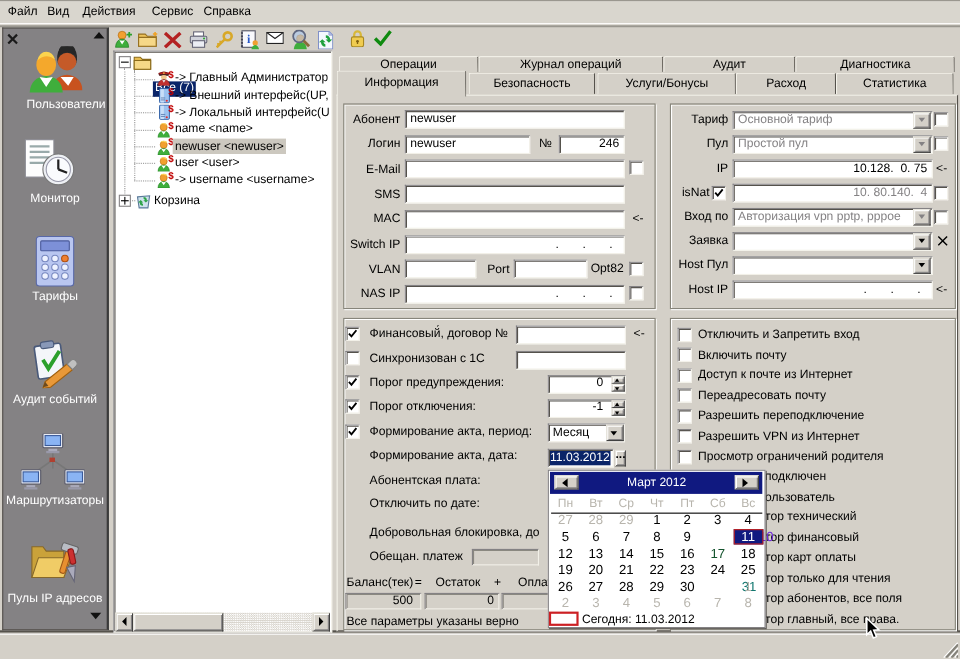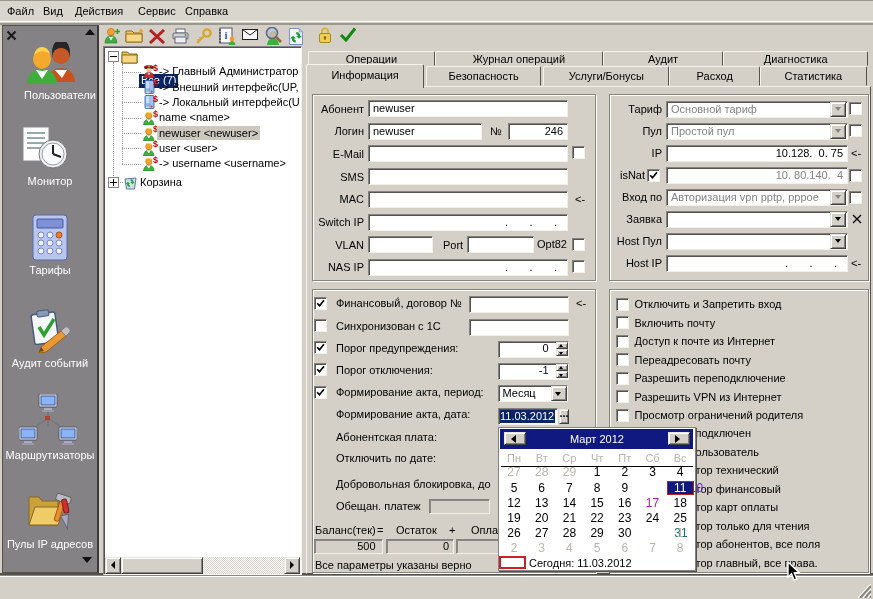--- a/index.html
+++ b/index.html
@@ -483,21 +483,21 @@
 <div class="txt ctr" style="left:583.1px;top:480.6px;width:28px;color:#000;z-index:52;font-size:12px;">8</div>
 <div class="txt ctr" style="left:610.8px;top:480.6px;width:28px;color:#000;z-index:52;font-size:12px;">9</div>
 <div class="txt ctr" style="left:638.5px;top:480.6px;width:28px;color:#6d28d9;z-index:52;font-size:12px;margin-left:44px;">10</div>
 <div class="a" style="left:666.5px;top:480.5px;width:27.5px;height:14.5px;background:#101980;border:1px solid #c02020;z-index:52;"></div>
 <div class="txt ctr" style="left:666.2px;top:480.6px;width:28px;color:#fff;z-index:53;font-size:12px;">11</div>
 <div class="txt ctr" style="left:500.0px;top:495.8px;width:28px;color:#000;z-index:52;font-size:12px;">12</div>
 <div class="txt ctr" style="left:527.7px;top:495.8px;width:28px;color:#000;z-index:52;font-size:12px;">13</div>
 <div class="txt ctr" style="left:555.4px;top:495.8px;width:28px;color:#000;z-index:52;font-size:12px;">14</div>
 <div class="txt ctr" style="left:583.1px;top:495.8px;width:28px;color:#000;z-index:52;font-size:12px;">15</div>
 <div class="txt ctr" style="left:610.8px;top:495.8px;width:28px;color:#000;z-index:52;font-size:12px;">16</div>
-<div class="txt ctr" style="left:638.5px;top:495.8px;width:28px;color:#a21caf;z-index:52;font-size:12px;">17</div>
+<div class="txt ctr" style="left:638.5px;top:495.8px;width:28px;color:#14532d;z-index:52;font-size:12px;">17</div>
 <div class="txt ctr" style="left:666.2px;top:495.8px;width:28px;color:#000;z-index:52;font-size:12px;">18</div>
 <div class="txt ctr" style="left:500.0px;top:511.0px;width:28px;color:#000;z-index:52;font-size:12px;">19</div>
 <div class="txt ctr" style="left:527.7px;top:511.0px;width:28px;color:#000;z-index:52;font-size:12px;">20</div>
 <div class="txt ctr" style="left:555.4px;top:511.0px;width:28px;color:#000;z-index:52;font-size:12px;">21</div>
 <div class="txt ctr" style="left:583.1px;top:511.0px;width:28px;color:#000;z-index:52;font-size:12px;">22</div>
 <div class="txt ctr" style="left:610.8px;top:511.0px;width:28px;color:#000;z-index:52;font-size:12px;">23</div>
 <div class="txt ctr" style="left:638.5px;top:511.0px;width:28px;color:#000;z-index:52;font-size:12px;">24</div>
 <div class="txt ctr" style="left:666.2px;top:511.0px;width:28px;color:#000;z-index:52;font-size:12px;">25</div>
 <div class="txt ctr" style="left:500.0px;top:526.0px;width:28px;color:#000;z-index:52;font-size:12px;">26</div>
 <div class="txt ctr" style="left:527.7px;top:526.0px;width:28px;color:#000;z-index:52;font-size:12px;">27</div>

